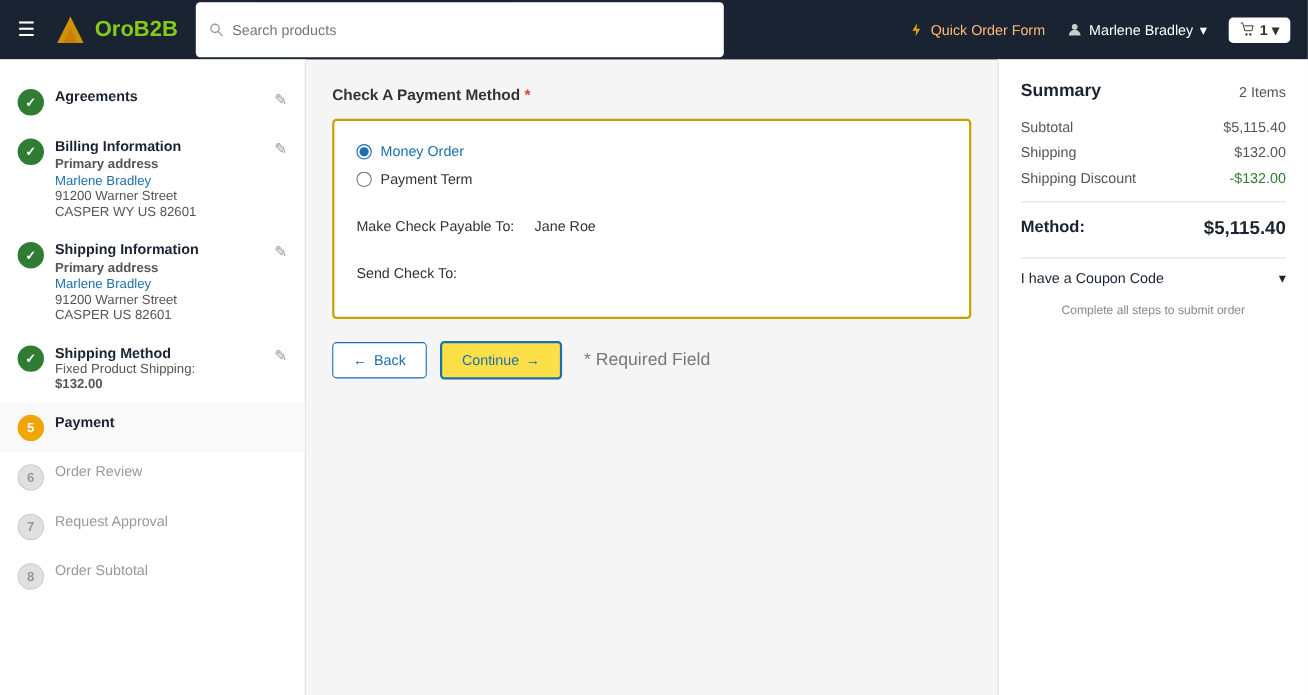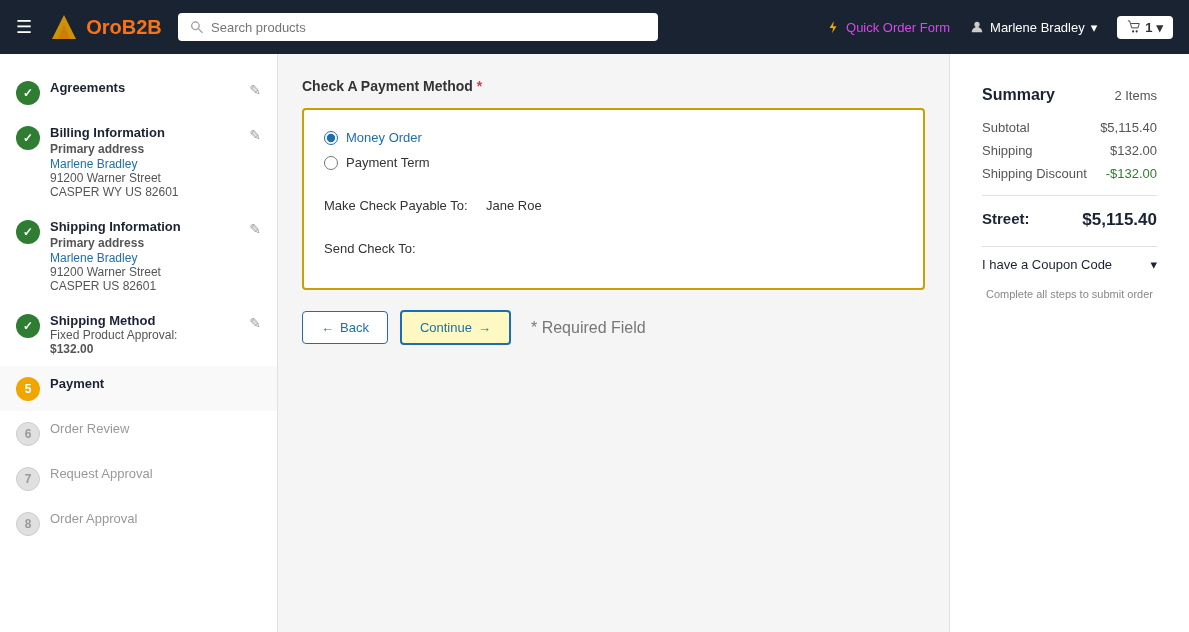--- a/index.html
+++ b/index.html
@@ -11,41 +11,41 @@
       height: 54px;
       display: flex;
       align-items: center;
       padding: 0 16px;
       gap: 16px;
     }
     .header-menu-icon { color: #fff; cursor: pointer; font-size: 18px; }
     .logo { display: flex; align-items: center; gap: 6px; }
     .logo-icon { width: 32px; height: 32px; }
     .logo-text { color: #fff; font-size: 20px; font-weight: 600; }
-    .logo-text span { color: #f97316; }
+    .logo-text span { color: #84cc16; }
     .search-bar {
       flex: 1;
       max-width: 480px;
       background: #fff;
       border-radius: 4px;
       display: flex;
       align-items: center;
       padding: 0 12px;
-      height: 28px;
+      height: 50px;
       gap: 8px;
     }
     .search-bar input {
       border: none;
       outline: none;
       font-size: 13px;
       width: 100%;
       color: #555;
     }
     .header-right { margin-left: auto; display: flex; align-items: center; gap: 20px; }
-    .quick-order { color: #d946ef; display: flex; align-items: center; gap: 6px; cursor: pointer; font-size: 13px; }
+    .quick-order { color: #fdba74; display: flex; align-items: center; gap: 6px; cursor: pointer; font-size: 13px; }
     .user-nav { color: #fff; display: flex; align-items: center; gap: 6px; cursor: pointer; font-size: 13px; }
     .cart-btn {
       background: #fff;
       border-radius: 4px;
       display: flex;
       align-items: center;
       gap: 4px;
       padding: 4px 10px;
       cursor: pointer;
       font-size: 13px;
@@ -141,40 +141,40 @@
       color: #1b6fae;
       padding: 8px 18px;
       border-radius: 4px;
       cursor: pointer;
       display: flex;
       align-items: center;
       gap: 6px;
       font-size: 13px;
     }
     .btn-continue {
-      background: #fef9c3;
+      background: #fde047;
       border: 2px solid #1b6fae;
       color: #1b6fae;
       padding: 8px 18px;
       border-radius: 4px;
       cursor: pointer;
       display: flex;
       align-items: center;
       gap: 6px;
       font-size: 13px;
       font-weight: 500;
     }
     .required-note { font-size: 16px; color: #777; margin-left: 8px; }
 
     
     .summary-panel {
-      width: 240px;
+      width: 282px;
       background: #fff;
       border-left: 1px solid #e0e0e0;
-      padding: 32px;
+      padding: 20px;
       flex-shrink: 0;
     }
     .summary-header { display: flex; justify-content: space-between; align-items: center; margin-bottom: 16px; }
     .summary-title { font-size: 16px; font-weight: 600; color: #1a2332; }
     .summary-count { font-size: 13px; color: #555; }
     .summary-row { display: flex; justify-content: space-between; margin-bottom: 8px; font-size: 13px; color: #555; }
     .summary-row.discount .val { color: #2e7d32; }
     .summary-total { display: flex; justify-content: space-between; margin-top: 14px; padding-top: 14px; border-top: 1px solid #e0e0e0; }
     .total-label { font-size: 15px; font-weight: 600; color: #1a2332; }
     .total-value { font-size: 17px; font-weight: 700; color: #1a2332; }
@@ -293,21 +293,21 @@
       </div>
       <span class="edit-icon">✎</span>
     </div>
 
     <div class="sidebar-item">
       <div class="step-circle done">
           <span class="step-check"></span>
         </div>
       <div class="sidebar-item-content">
         <div class="sidebar-item-title">Shipping Method</div>
-        <div class="sidebar-item-detail">Fixed Product Approval:</div>
+        <div class="sidebar-item-detail">Fixed Product Shipping:</div>
         <div class="sidebar-item-detail" style="font-weight:700;">$132.00</div>
       </div>
       <span class="edit-icon">✎</span>
     </div>
 
     <div class="sidebar-item active">
       <div class="step-circle current">
           <span>5</span>
         </div>
       <div class="sidebar-item-content">
@@ -331,21 +331,21 @@
       <div class="sidebar-item-content">
         <div class="sidebar-item-title muted">Request Approval</div>
       </div>
     </div>
 
     <div class="sidebar-item">
       <div class="step-circle pending">
           <span>8</span>
         </div>
       <div class="sidebar-item-content">
-        <div class="sidebar-item-title muted">Order Approval</div>
+        <div class="sidebar-item-title muted">Order Subtotal</div>
       </div>
     </div>
 
   </div>
 
   <div class="main-content">
     <div class="payment-section">
       <div class="section-title">
         <span>Check A Payment Method</span>
         <span class="required-star">*</span>
@@ -401,21 +401,21 @@
     <div class="summary-row">
       <span>Shipping</span>
       <span class="val">$132.00</span>
     </div>
     <div class="summary-row discount">
       <span>Shipping Discount</span>
       <span class="val" style="color:#2e7d32;">-$132.00</span>
     </div>
 
     <div class="summary-total">
-      <span class="total-label">Street:</span>
+      <span class="total-label">Method:</span>
       <span class="total-value">$5,115.40</span>
     </div>
 
     <div class="coupon-row">
       <span>I have a Coupon Code</span>
       <span>▾</span>
     </div>
 
     <div class="submit-note">Complete all steps to submit order</div>
   </div>

